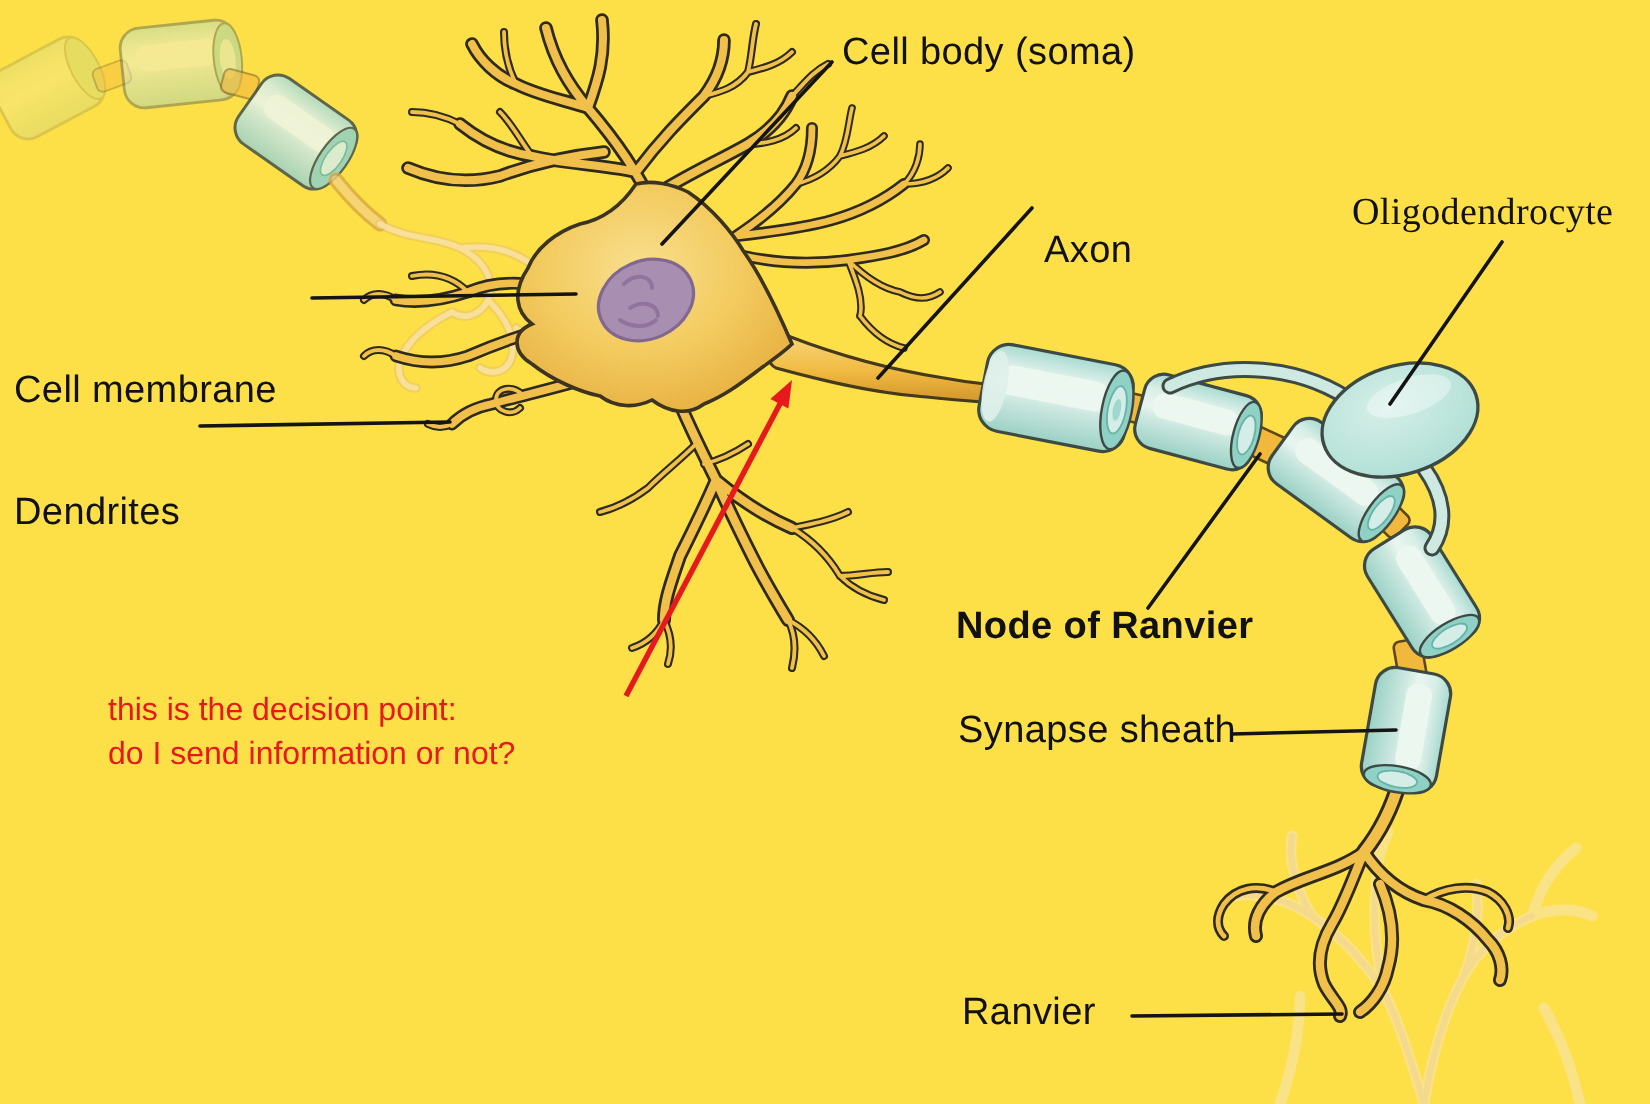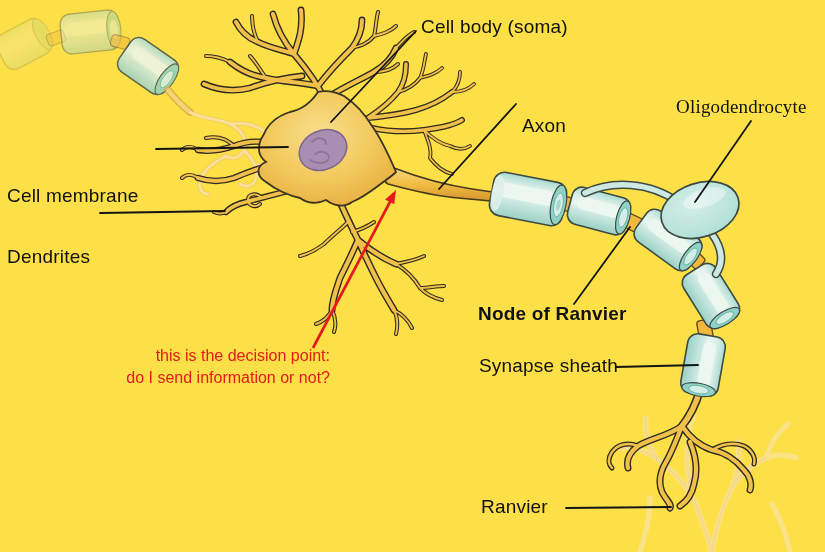--- a/index.html
+++ b/index.html
@@ -6,21 +6,21 @@
   .stage {
     position:relative; width:825px; height:552px; background:#fde047;
     font-family:"Liberation Sans", sans-serif; overflow:hidden;
   }
   .stage svg { position:absolute; left:0; top:0; }
   .lbl {
     position:absolute; font-size:19px; line-height:22px; color:#111;
     white-space:nowrap; letter-spacing:0.2px;
   }
   .note {
-    position:absolute; left:54px; top:345px; width:276px; text-align:right;
+    position:absolute; left:54px; top:345px; width:276px; text-align:left;
     font-size:16px; line-height:22px; color:#e6191c;
   }
 </style>
 </head>
 <body>
 
 <div class="stage">
 
 <svg width="825" height="552" viewBox="0 0 825 552">
   <defs>

